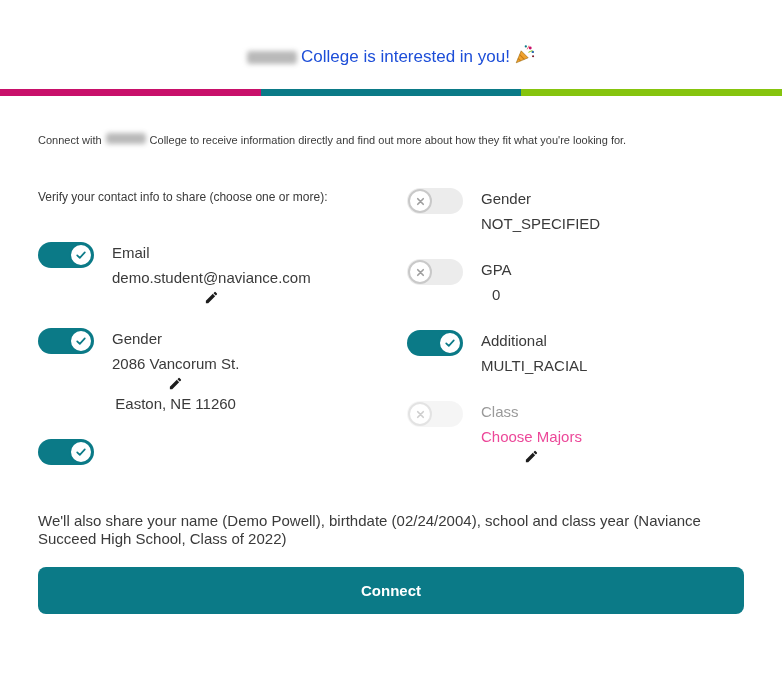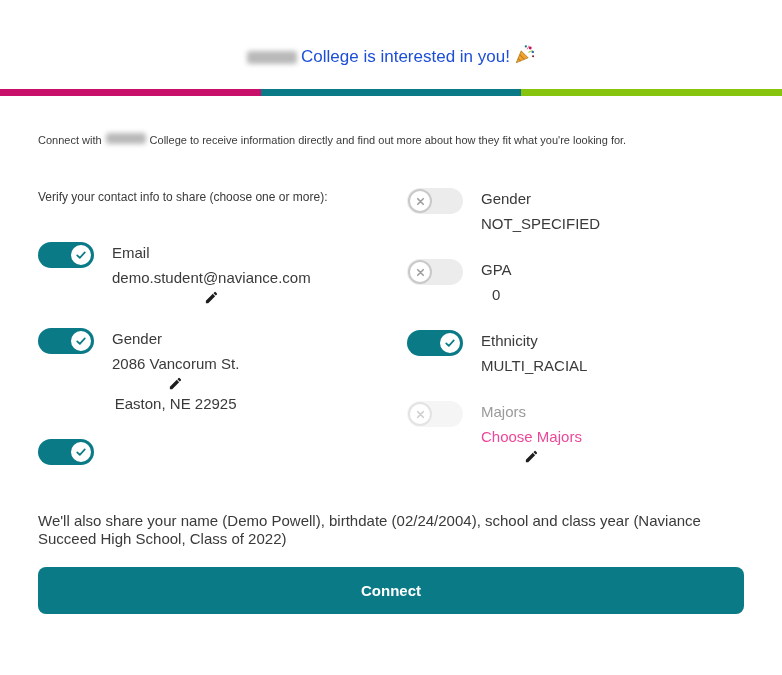--- a/index.html
+++ b/index.html
@@ -158,21 +158,21 @@
             <div class="item-label">Gender</div>
             <div class="item-value">
               <span>2086 Vancorum St.</span>
               <span class="pencil">
                 <svg width="15" height="15" viewBox="0 0 24 24" fill="#1d1d1d">
                     <path d="M3 17.25V21h3.75L17.81 9.94l-3.75-3.75L3 17.25zM20.71 7.04c.39-.39.39-1.02 0-1.41l-2.34-2.34a.9959.9959 0 0 0-1.41 0l-1.83 1.83 3.75 3.75 1.83-1.83z"></path>
                   </svg>
               </span>
             </div>
             <div class="item-value">
-              <span>Easton, NE 22925</span>
+              <span>Easton, NE 11260</span>
             </div>
           </div>
         </div>
 
         <div class="row">
           <div class="toggle on" role="switch" aria-checked="true">
             <div class="knob">
               <svg width="12" height="12" viewBox="0 0 12 12">
                   <path d="M2.2 6.3 L4.8 8.8 L9.8 3.4" stroke="#0b7a87" stroke-width="1.7" fill="none" stroke-linecap="round" stroke-linejoin="round"></path>
                 </svg>
@@ -219,37 +219,37 @@
 
         <div class="row">
           <div class="toggle on" role="switch" aria-checked="true">
             <div class="knob">
               <svg width="12" height="12" viewBox="0 0 12 12">
                   <path d="M2.2 6.3 L4.8 8.8 L9.8 3.4" stroke="#0b7a87" stroke-width="1.7" fill="none" stroke-linecap="round" stroke-linejoin="round"></path>
                 </svg>
             </div>
           </div>
           <div class="item-text">
-            <div class="item-label">Ethnicity</div>
+            <div class="item-label">Additional</div>
             <div class="item-value">
                 <span>MULTI_RACIAL</span>
               </div>
           </div>
         </div>
 
         <div class="row disabled-row">
           <div class="toggle off faded" role="switch" aria-checked="false">
             <div class="knob">
               <svg width="11" height="11" viewBox="0 0 12 12">
                   <path d="M3 3 L9 9 M9 3 L3 9" stroke="#9e9e9e" stroke-width="1.8" stroke-linecap="round"></path>
                 </svg>
             </div>
           </div>
           <div class="item-text">
-            <div class="item-label">Majors</div>
+            <div class="item-label">Class</div>
             <div class="item-value">
               <a class="teal-link">Choose Majors</a>
               <span class="pencil">
                 <svg width="15" height="15" viewBox="0 0 24 24" fill="#1d1d1d">
                     <path d="M3 17.25V21h3.75L17.81 9.94l-3.75-3.75L3 17.25zM20.71 7.04c.39-.39.39-1.02 0-1.41l-2.34-2.34a.9959.9959 0 0 0-1.41 0l-1.83 1.83 3.75 3.75 1.83-1.83z"></path>
                   </svg>
               </span>
             </div>
           </div>
         </div>

